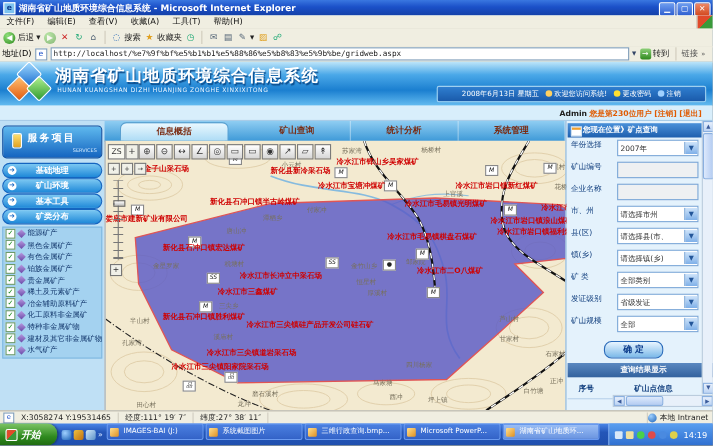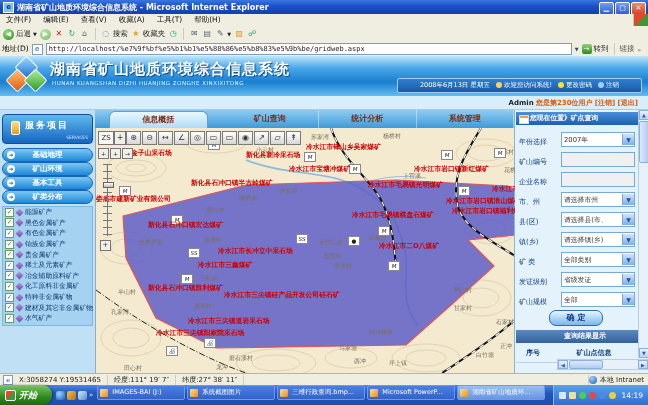--- a/index.html
+++ b/index.html
@@ -105,21 +105,21 @@
   .sl-plus{position:absolute;left:4px;top:112px;width:9px;height:9px;background:#f0f0e8;border:1px solid #777;
     font-size:7px;line-height:9px;text-align:center;z-index:8;color:#333;}
   
   .rightcol{position:absolute;left:514px;top:110px;width:134px;height:263px;background:#e4f2fc;border-left:1px solid #8ab4d8;}
   .p-head{position:absolute;left:1px;top:2px;width:122px;height:13px;
     background:linear-gradient(180deg,#4a90d9,#1e5fae);color:#fff;font-size:6.8px;font-weight:bold;
     line-height:13px;padding-left:14px;box-sizing:border-box;}
   .p-head .wic{position:absolute;left:3px;top:3px;width:8px;height:7px;background:#fff;border:1px solid #cfe0f0;}
   .p-head .wic:before{content:"";display:block;height:2px;background:#f0a030;}
   .p-form{position:absolute;left:1px;top:17px;width:122px;}
-  .p-row{height:20px;display:flex;align-items:flex-end;padding:0 3px;}
+  .p-row{height:20px;display:flex;align-items:flex-start;padding:0 3px;}
   .p-label{width:42px;font-size:7px;color:#13407f;flex:0 0 auto;}
   .p-ctl{flex:1;height:13px;background:#fff;border:1px solid #7aa7d8;display:flex;align-items:center;position:relative;}
   .p-val{flex:1;font-size:6.8px;color:#333;padding-left:2px;white-space:nowrap;overflow:hidden;}
   .combo-arrow{width:11px;height:11px;margin:0;background:linear-gradient(180deg,#cfe4fa,#7fb0e8);
     border-left:1px solid #7aa7d8;color:#23569a;font-size:6px;line-height:11px;text-align:center;flex:0 0 auto;}
   .t-input .p-ctl{background:#eef0f2;}
   .p-submit{position:absolute;left:34px;top:200px;width:52px;height:14px;border-radius:7px;
     background:linear-gradient(180deg,#e8f5ff,#7ab8e8);border:1px solid #2a6bba;color:#0a3a8a;
     font-size:8px;font-weight:bold;line-height:14px;text-align:center;}
   .p-results{position:absolute;left:1px;top:220px;width:138px;height:13px;

